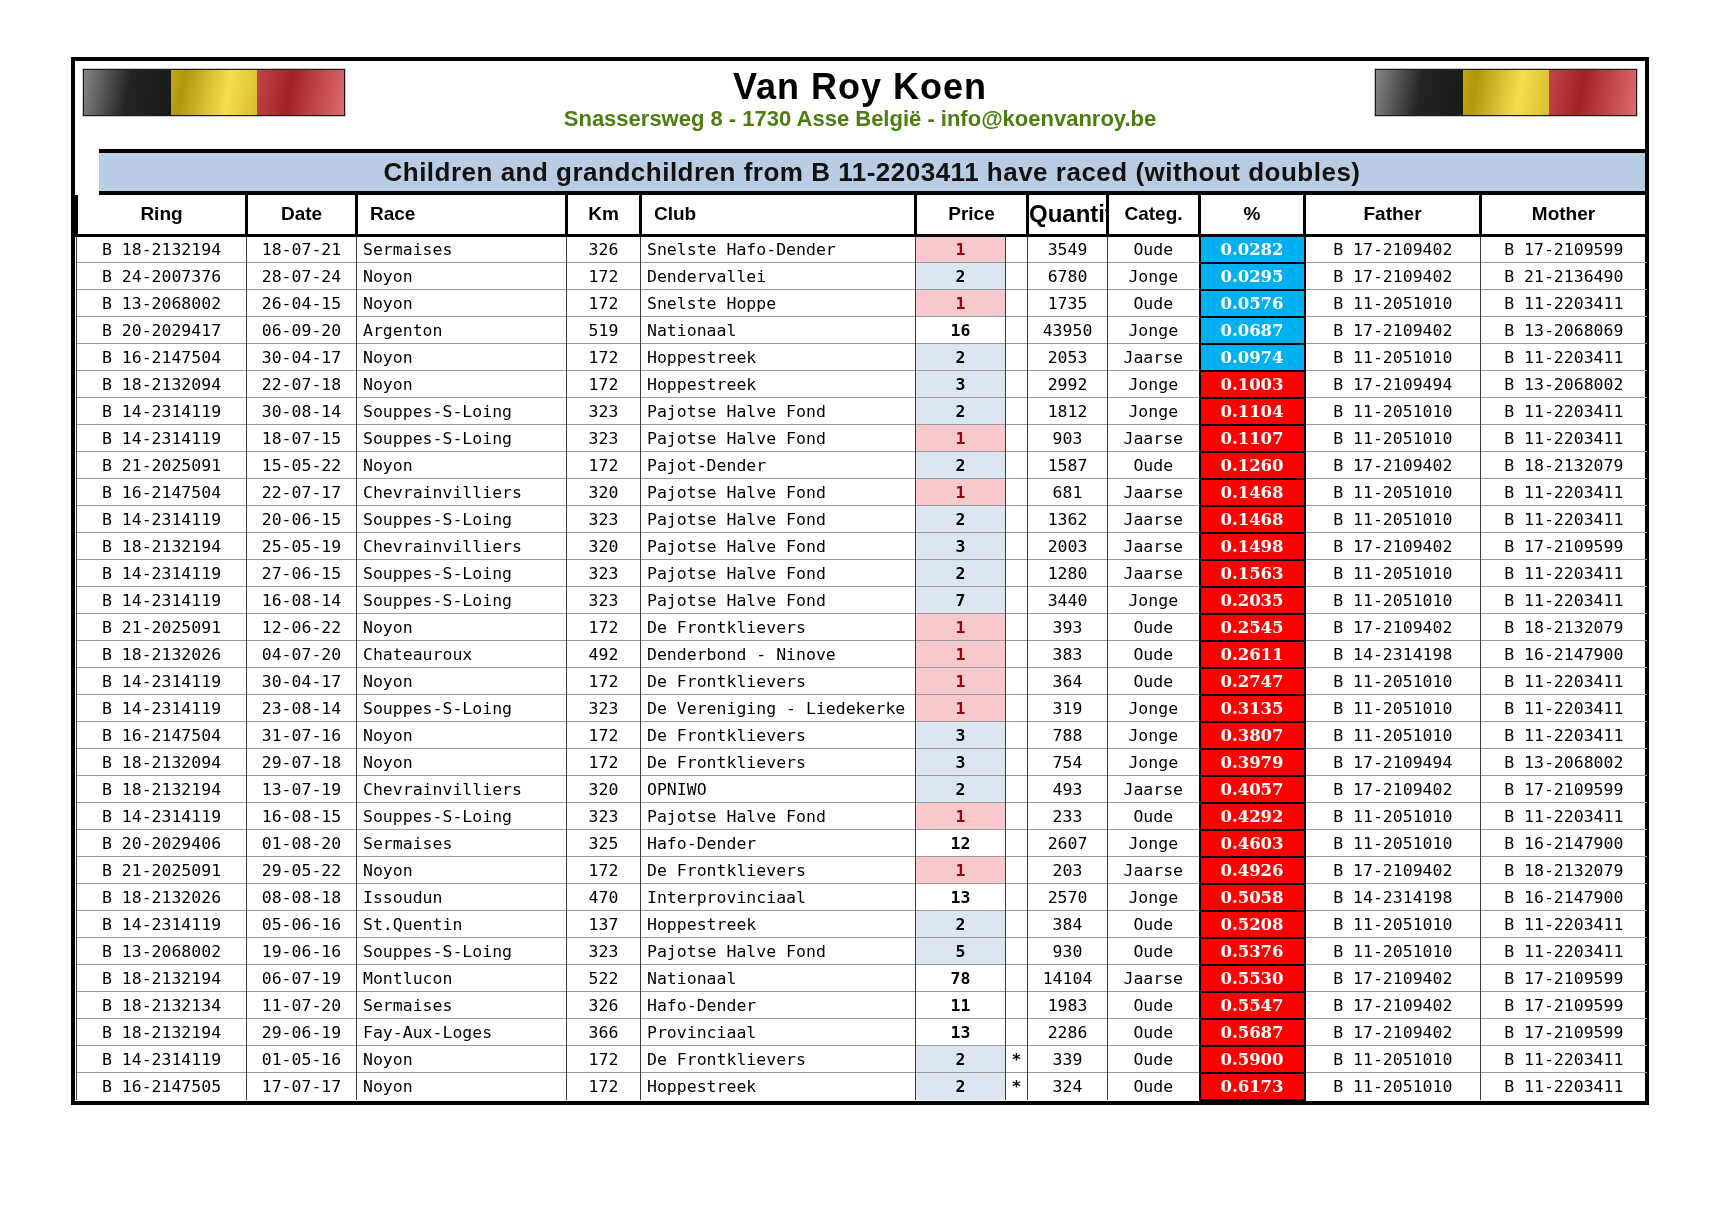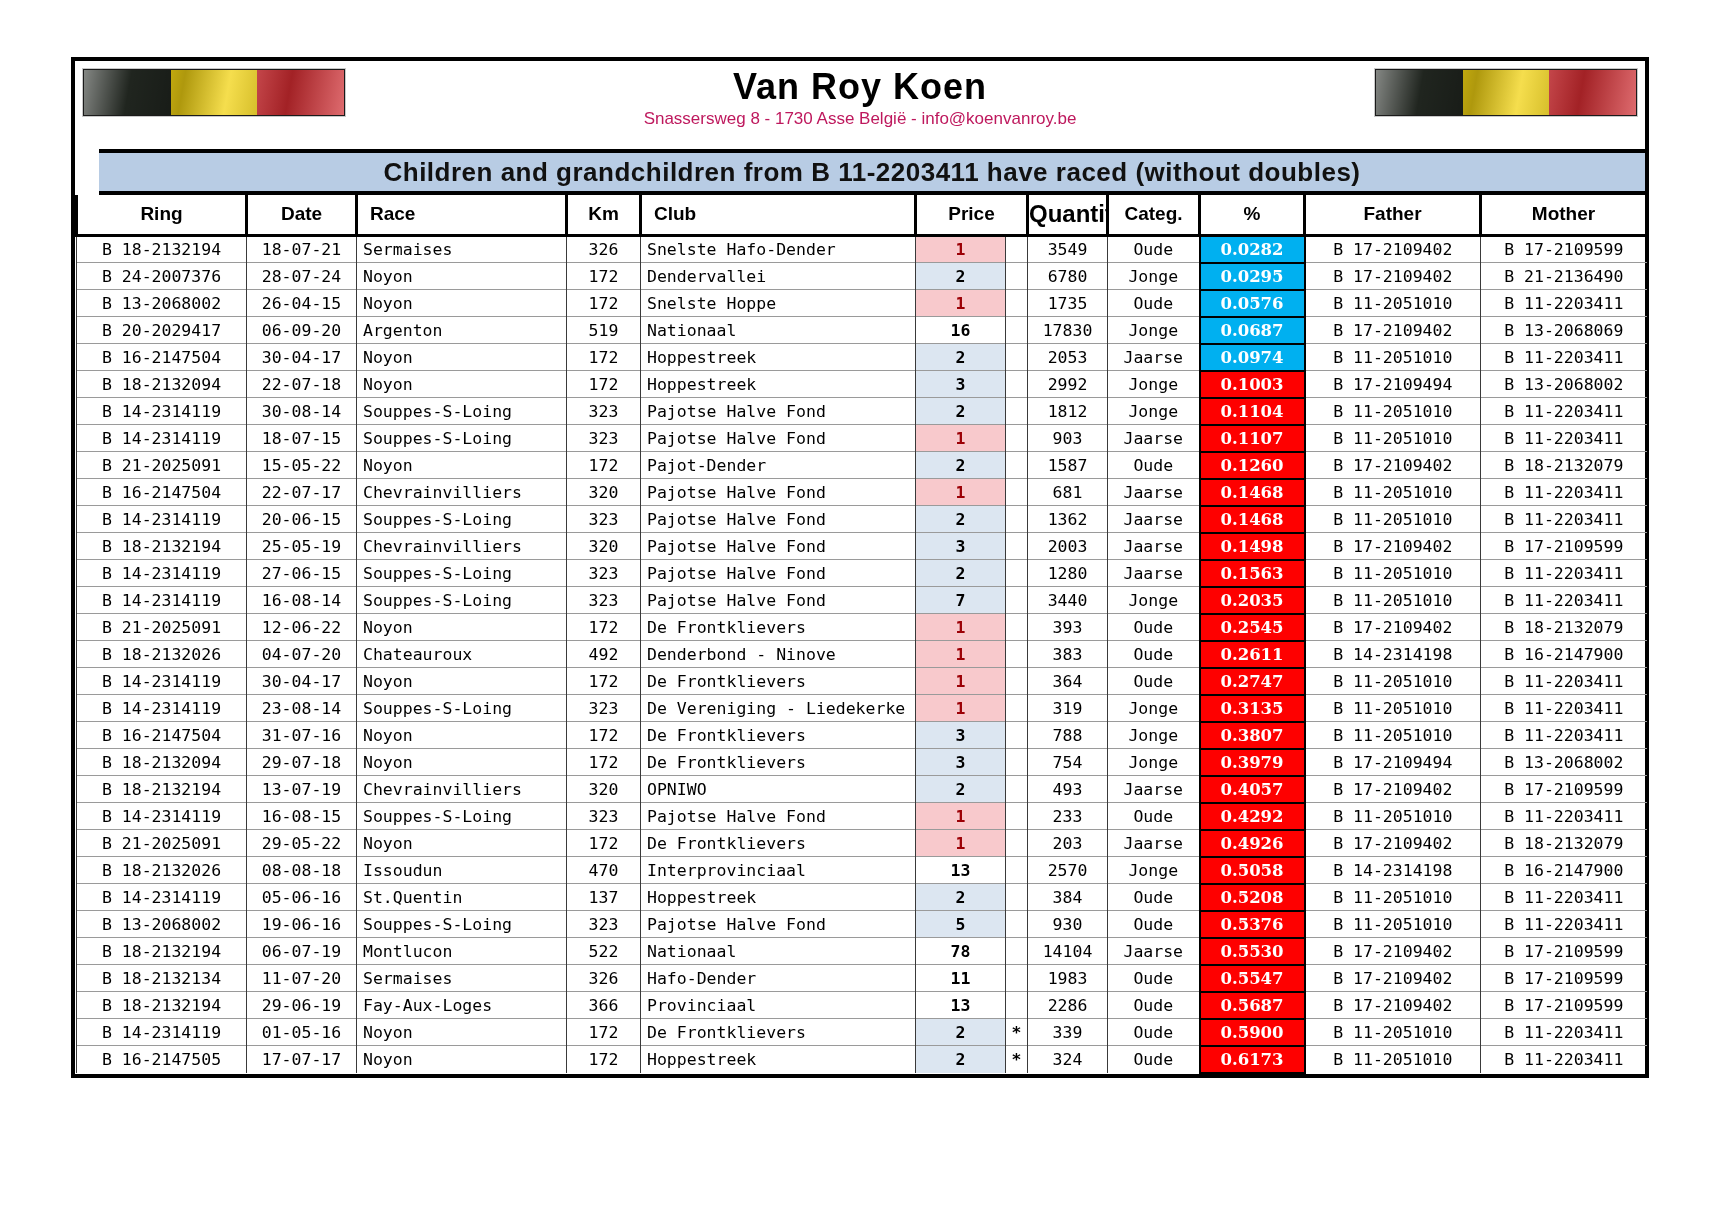--- a/index.html
+++ b/index.html
@@ -21,21 +21,21 @@
   .stripe.s-black{background:var(--flag-black,#20251f);}
   .stripe.s-yellow{background:var(--flag-yellow,#f2d312);}
   .stripe.s-red{background:var(--flag-red,#d02b30);}
   .flag::after{
     content:"";position:absolute;inset:0;
     background:linear-gradient(100deg,rgba(255,255,255,.45) 0%,rgba(255,255,255,0) 18%,
       rgba(0,0,0,.28) 38%,rgba(255,255,255,.25) 55%,rgba(0,0,0,.22) 78%,rgba(255,255,255,.30) 100%);
   }
   .head-text{position:absolute;left:300px;right:300px;top:0;height:100%;text-align:center;}
   .title{font-size:36px;font-weight:bold;letter-spacing:1px;color:#000;padding-top:6px;line-height:40px;}
-  .address{font-size:17px;font-weight:normal;color:#be185d;line-height:24px;}
+  .address{font-size:22px;font-weight:bold;color:#4d7c0f;line-height:24px;}
   
   .banner{
     background:var(--banner-bg,#b8cce4);
     border-top:4px solid #000;border-bottom:4px solid #000;
     height:38px;line-height:38px;text-align:center;
     font-size:26px;font-weight:bold;color:#111;letter-spacing:.5px;margin-left:24px;
   }
   
   table{border-collapse:collapse;width:100%;table-layout:fixed;}
   thead th{
@@ -162,21 +162,21 @@
     <td class="c-mother">B 11-2203411</td>
   </tr>
         <tr>
     <td class="c-ring">B 20-2029417</td>
     <td class="c-date">06-09-20</td>
     <td class="c-race">Argenton</td>
     <td class="c-km">519</td>
     <td class="c-club">Nationaal</td>
     <td class="c-price price-plain">16</td>
     <td class="c-star"></td>
-    <td class="c-qty">17830</td>
+    <td class="c-qty">43950</td>
     <td class="c-categ">Jonge</td>
     <td class="c-pct pct-blue">0.0687</td>
     <td class="c-father">B 17-2109402</td>
     <td class="c-mother">B 13-2068069</td>
   </tr>
         <tr>
     <td class="c-ring">B 16-2147504</td>
     <td class="c-date">30-04-17</td>
     <td class="c-race">Noyon</td>
     <td class="c-km">172</td>
@@ -419,20 +419,34 @@
     <td class="c-race">Souppes-S-Loing</td>
     <td class="c-km">323</td>
     <td class="c-club">Pajotse Halve Fond</td>
     <td class="c-price price-pink">1</td>
     <td class="c-star"></td>
     <td class="c-qty">233</td>
     <td class="c-categ">Oude</td>
     <td class="c-pct pct-red">0.4292</td>
     <td class="c-father">B 11-2051010</td>
     <td class="c-mother">B 11-2203411</td>
+  </tr>
+        <tr>
+    <td class="c-ring">B 20-2029406</td>
+    <td class="c-date">01-08-20</td>
+    <td class="c-race">Sermaises</td>
+    <td class="c-km">325</td>
+    <td class="c-club">Hafo-Dender</td>
+    <td class="c-price price-plain">12</td>
+    <td class="c-star"></td>
+    <td class="c-qty">2607</td>
+    <td class="c-categ">Jonge</td>
+    <td class="c-pct pct-red">0.4603</td>
+    <td class="c-father">B 11-2051010</td>
+    <td class="c-mother">B 16-2147900</td>
   </tr>
         <tr>
     <td class="c-ring">B 21-2025091</td>
     <td class="c-date">29-05-22</td>
     <td class="c-race">Noyon</td>
     <td class="c-km">172</td>
     <td class="c-club">De Frontklievers</td>
     <td class="c-price price-pink">1</td>
     <td class="c-star"></td>
     <td class="c-qty">203</td>

